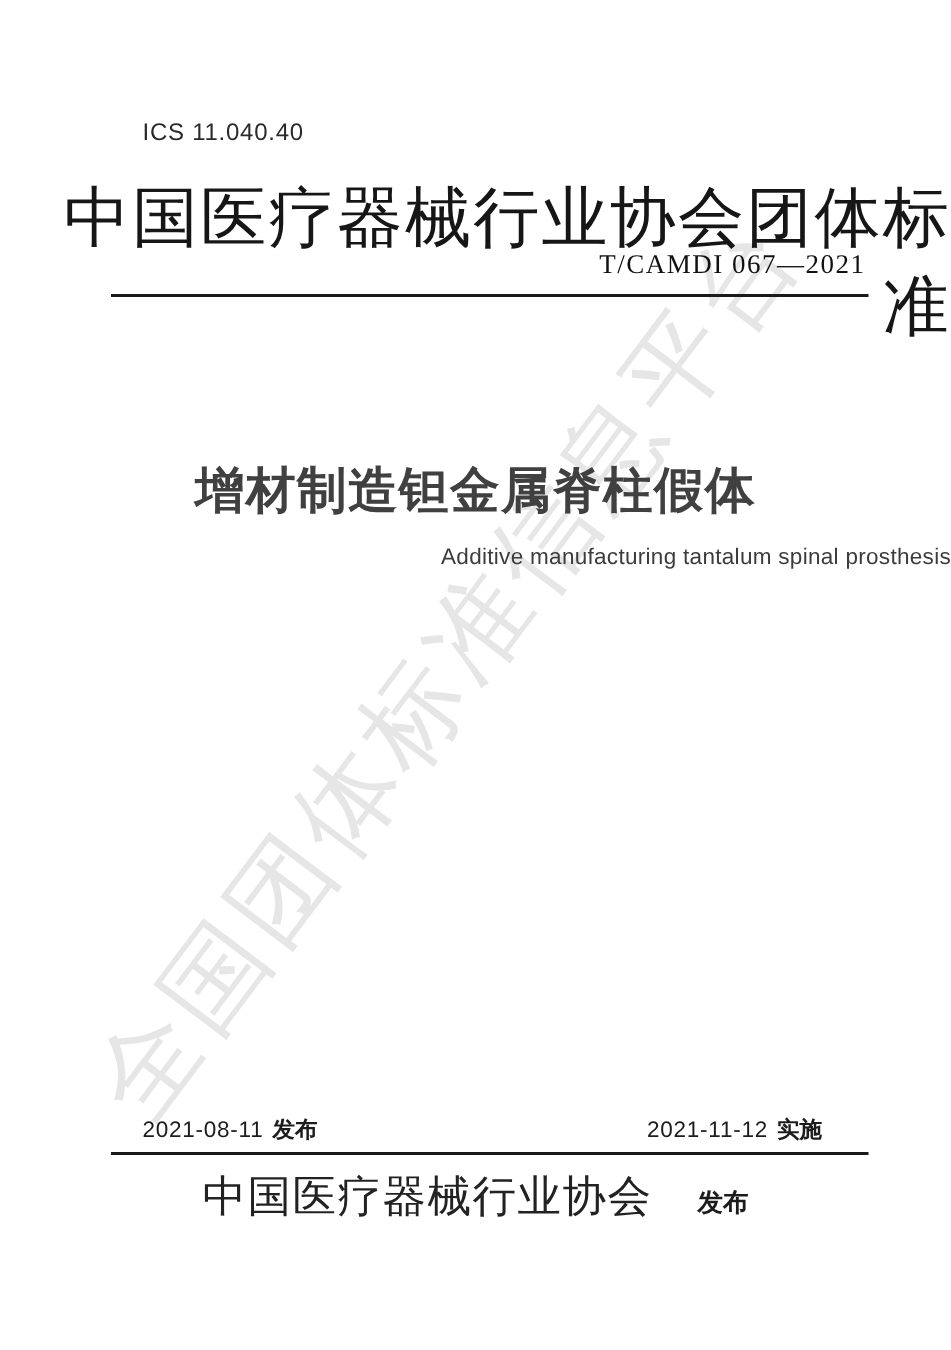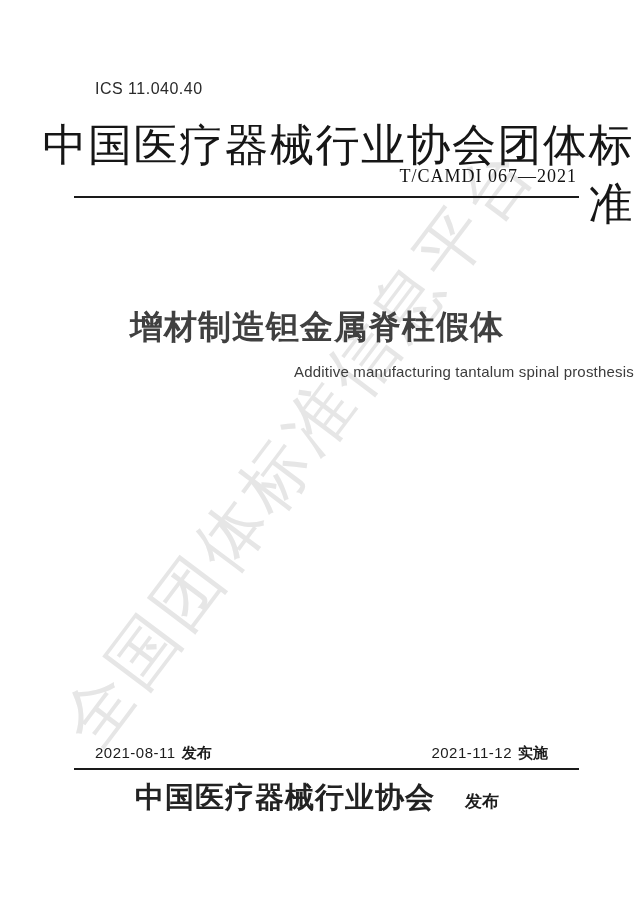--- a/index.html
+++ b/index.html
@@ -112,21 +112,21 @@
     left: 0;
     right: 0;
     top: 778px;
     display: flex;
     justify-content: center;
     align-items: baseline;
     gap: 30px;
   }
   .publisher-name {
     font-size: 29px;
-    font-weight: 700;
+    font-weight: 400;
     letter-spacing: 1px;
     color: #222222;
   }
   .publisher-action {
     font-size: 17px;
     font-weight: 700;
     color: #1c1c1c;
   }
 </style>
 </head>

